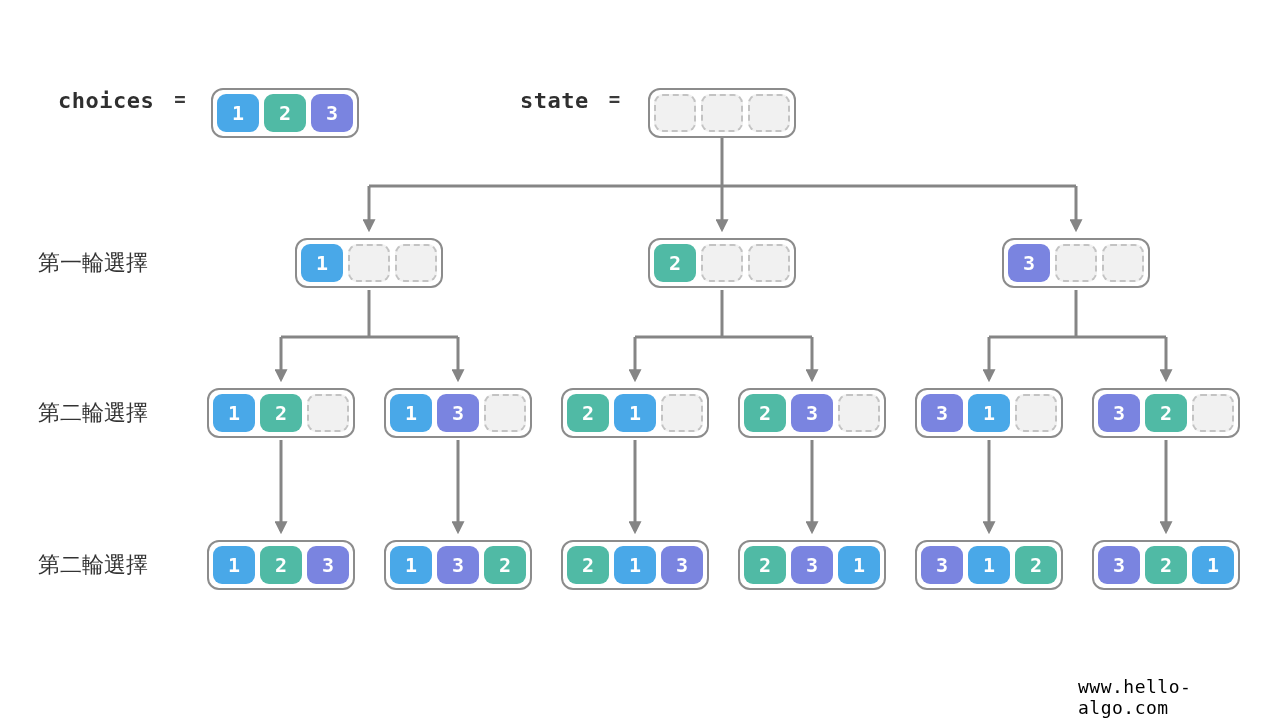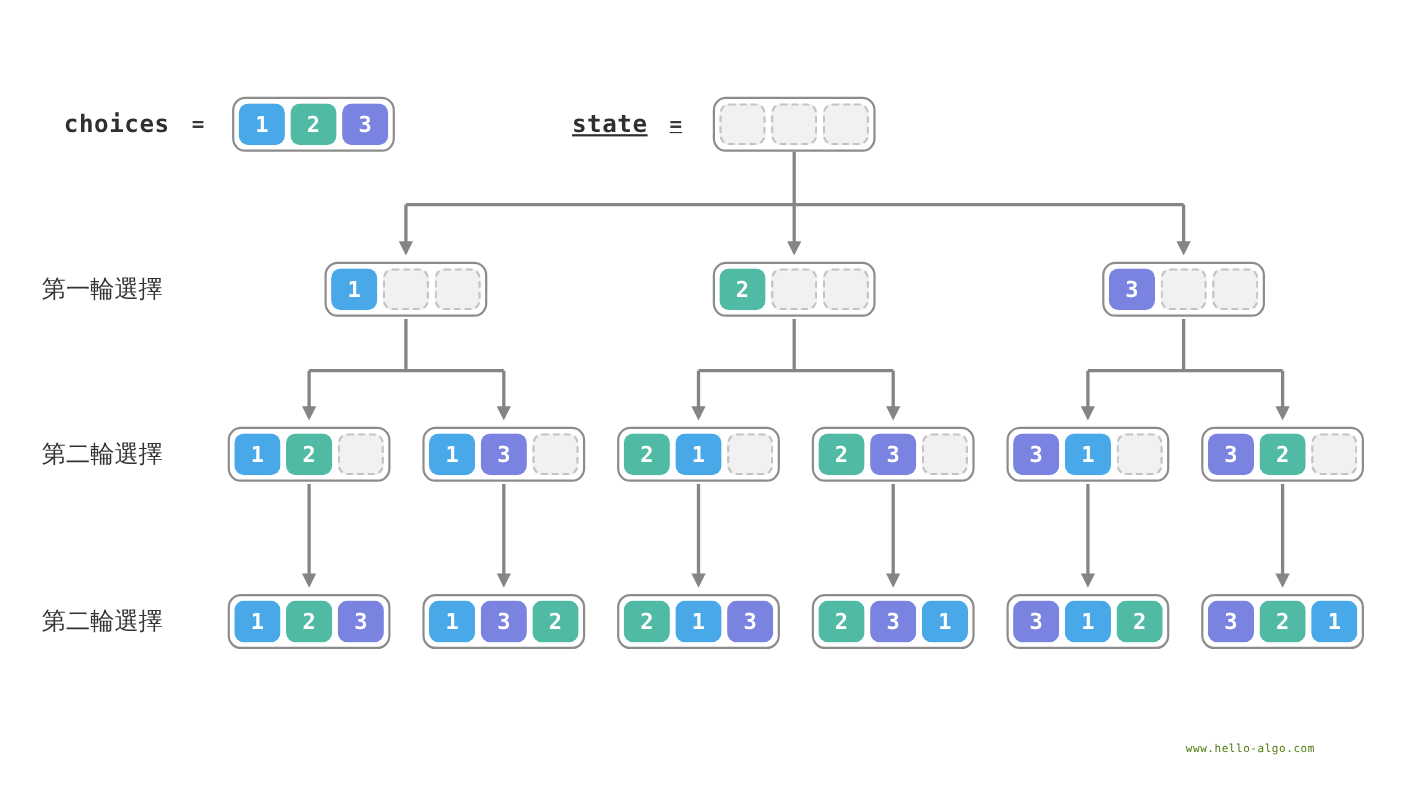--- a/index.html
+++ b/index.html
@@ -13,21 +13,20 @@
   }
   svg.connectors {
     position: absolute;
     left: 0; top: 0;
     width: 1280px; height: 720px;
   }
   .eq-group {
     position: absolute;
     height: 50px;
     display: flex;
-    align-items: center;
     gap: 20px;
     color: #2f2f2f;
   }
   .eq-label {
     font-family: "DejaVu Sans Mono", monospace;
     font-weight: 700;
     font-size: 22px;
     letter-spacing: 0.5px;
   }
   .eq-equals {
@@ -78,22 +77,22 @@
   .cell.v3 { background: #7a84e0; }
   .cell.empty {
     background: #f1f1f1;
     border: 2px dashed #c3c3c3;
   }
   .watermark {
     position: absolute;
     left: 1078px;
     top: 676px;
     font-family: "DejaVu Sans Mono", monospace;
-    font-size: 10px;
-    color: #4d7c0f;
+    font-size: 18px;
+    color: #000000;
     letter-spacing: 0.5px;
   }
 </style>
 </head>
 <body>
 
 <div class="canvas">
 
   <svg class="connectors" viewBox="0 0 1280 720" xmlns="http://www.w3.org/2000/svg">
     <defs>
@@ -133,21 +132,21 @@
   <div class="eq-group" style="left:58px; top:88px;">
     <span class="eq-label">choices</span>
     <span class="eq-equals">=</span>
   </div>
   <div class="state-box" style="left:211px; top:88px;">
     <span class="cell v1">1</span>
     <span class="cell v2">2</span>
     <span class="cell v3">3</span>
   </div>
 
-  <div class="eq-group" style="left:520px; top:88px;text-decoration:underline;">
+  <div class="eq-group" style="left:520px; top:88px;">
     <span class="eq-label">state</span>
     <span class="eq-equals">=</span>
   </div>
   <div class="state-box" style="left:648px; top:88px;">
     <span class="cell empty"></span>
     <span class="cell empty"></span>
     <span class="cell empty"></span>
   </div>
 
   <div class="row-label" style="top:238px;">第一輪選擇</div>

